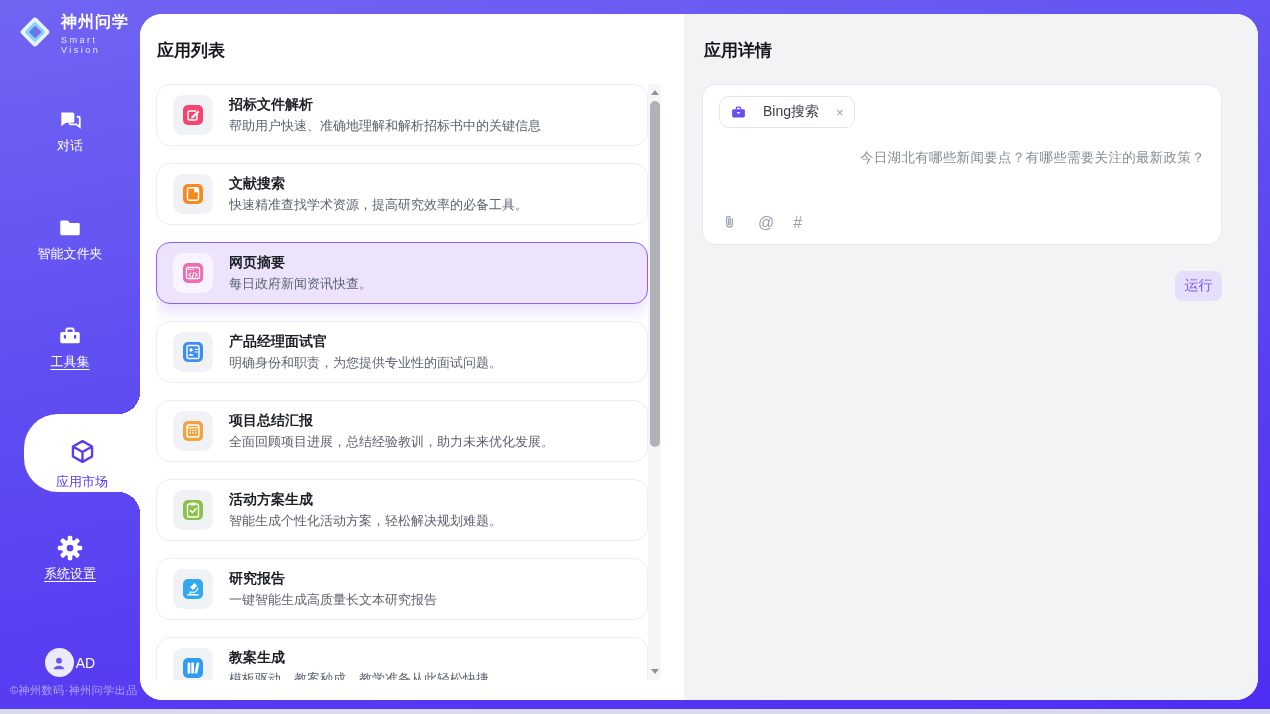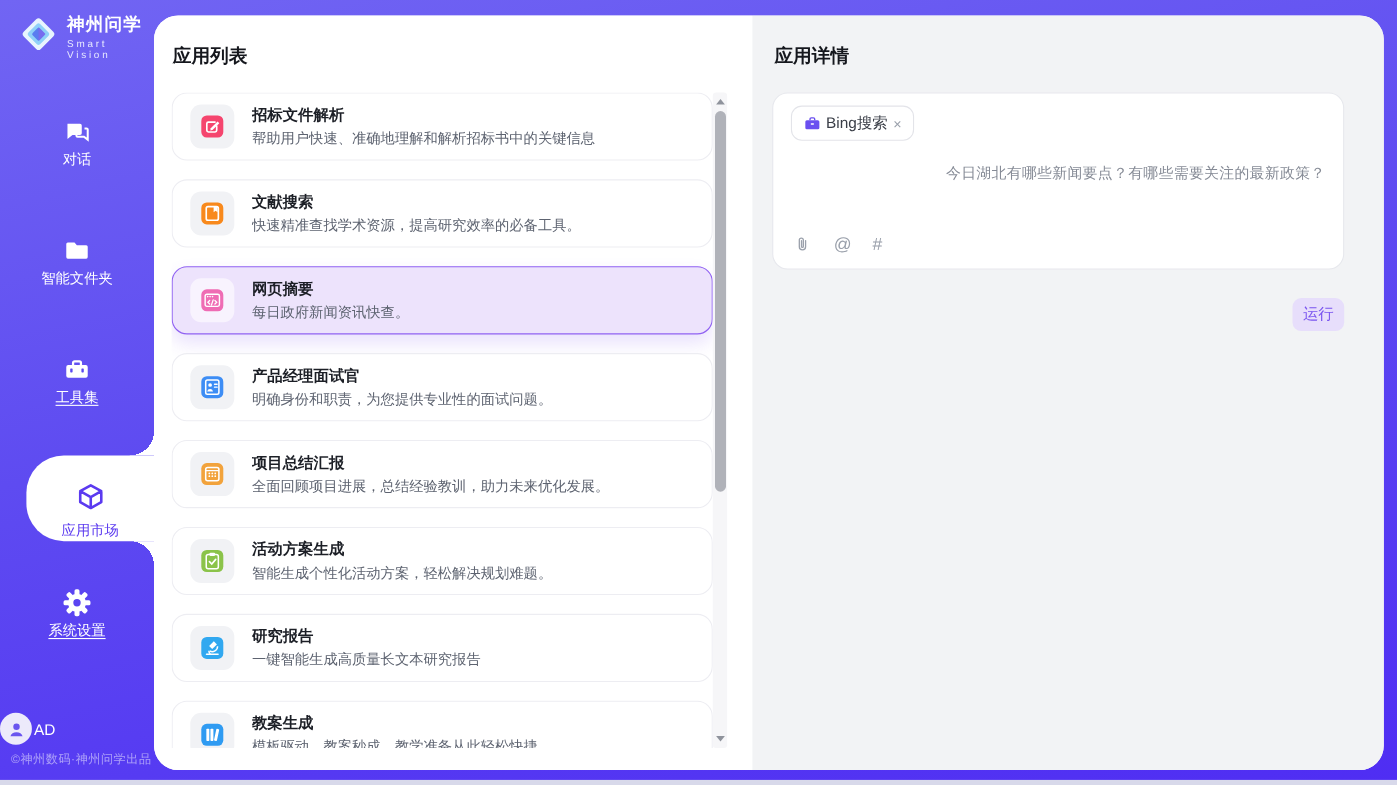--- a/index.html
+++ b/index.html
@@ -18,21 +18,21 @@
   .logo-en { font-size:9px; color:#e7e9ff; letter-spacing:2.5px; margin-top:2px; }
   .nav-item { position:absolute; left:0; width:140px; text-align:center; color:#fff; cursor:pointer; }
   .nav-icon { height:32px; display:flex; align-items:center; justify-content:center; }
   .nav-label { font-size:13px; margin-top:0; display:inline-block; }
   .nav-label.underline { text-decoration:underline; text-underline-offset:3px; }
   .nav-item.active { left:24px; width:116px; height:78px; background:#fff; border-radius:34px 0 0 34px; color:#5b3af0; padding-top:21px; }
   .nav-item.active .nav-label { margin-top:6px; }
   .nav-item.active::before, .nav-item.active::after { content:""; position:absolute; right:0; width:22px; height:22px; }
   .nav-item.active::before { top:-22px; background:radial-gradient(circle at 0 0, rgba(0,0,0,0) 22px, #fff 22px); }
   .nav-item.active::after  { bottom:-22px; background:radial-gradient(circle at 0 100%, rgba(0,0,0,0) 22px, #fff 22px); }
-  .user-row { position:absolute; top:648px; left:0; width:140px; display:flex; align-items:center; justify-content:flex-start; gap:2px; cursor:pointer; }
+  .user-row { position:absolute; top:648px; left:0; width:140px; display:flex; align-items:center; justify-content:center; gap:2px; cursor:pointer; }
   .avatar { width:29px; height:29px; border-radius:50%; background:#eceafb; display:flex; align-items:center; justify-content:center; overflow:hidden; }
   .user-name { color:#fff; font-size:14px; }
   .side-footer { position:absolute; left:10px; bottom:11px; font-size:11px; color:rgba(255,255,255,.5); letter-spacing:.5px;text-align:center; }
 
   
   .content { position:absolute; left:140px; top:14px; width:1118px; height:686px; border-radius:22px; overflow:hidden; display:flex; background:#fff; }
 
   
   .list-pane { width:544px; background:#fff; position:relative; flex:0 0 544px; }
   .pane-title { position:absolute; top:25px; left:17px; font-size:17px; font-weight:bold; color:#15171d; }
@@ -48,21 +48,21 @@
   
   .scrollbar { position:absolute; top:70px; right:23px; width:13px; height:596px; background:#f6f6f8; border-radius:3px; }
   .sb-arrow { position:absolute; left:50%; transform:translateX(-50%); width:0; height:0; border-left:4px solid transparent; border-right:4px solid transparent; cursor:pointer; }
   .sb-up { top:6px; border-bottom:5px solid #8f939c; }
   .sb-down { bottom:6px; border-top:5px solid #8f939c; }
   .sb-thumb { position:absolute; top:17px; left:1.5px; width:10px; height:346px; background:#b0b2b9; border-radius:5px; cursor:pointer; }
 
   
   .detail-pane { flex:1; background:#f2f3f5; position:relative; }
   .input-card { position:absolute; top:70px; left:18px; width:520px; height:161px; background:#fff; border:1px solid #e7e8ed; border-radius:14px; padding:11px 16px; cursor:text; }
-  .chip { display:inline-flex; align-items:center; gap:4px; padding:6px 10px; border:1px solid #e3e4e9; border-radius:10px; background:#fff; cursor:default; }
+  .chip { display:inline-flex; align-items:center; gap:16px; padding:6px 10px; border:1px solid #e3e4e9; border-radius:10px; background:#fff; cursor:default; }
   .chip-label { font-size:14px; color:#3a3e47; }
   .chip-close { color:#9aa0ab; font-size:13px; margin-left:1px; cursor:pointer; line-height:1; }
   .query { margin-top:21px; font-size:13.5px; color:#868b96; letter-spacing:.3px;text-align:right; }
   .io-toolbar { position:absolute; left:17px; bottom:12px; display:flex; gap:19px; align-items:center; color:#9aa0ab; }
   .io-toolbar .txt-ic { font-size:16px; cursor:pointer; }
   .io-toolbar svg { cursor:pointer; }
   .run-btn { position:absolute; top:257px; right:36px; width:47px; height:30px; border-radius:8px; background:#e7defb; color:#7a55f0; font-size:14px; display:flex; align-items:center; justify-content:center; cursor:pointer; }
 </style>
 </head>
 <body>

